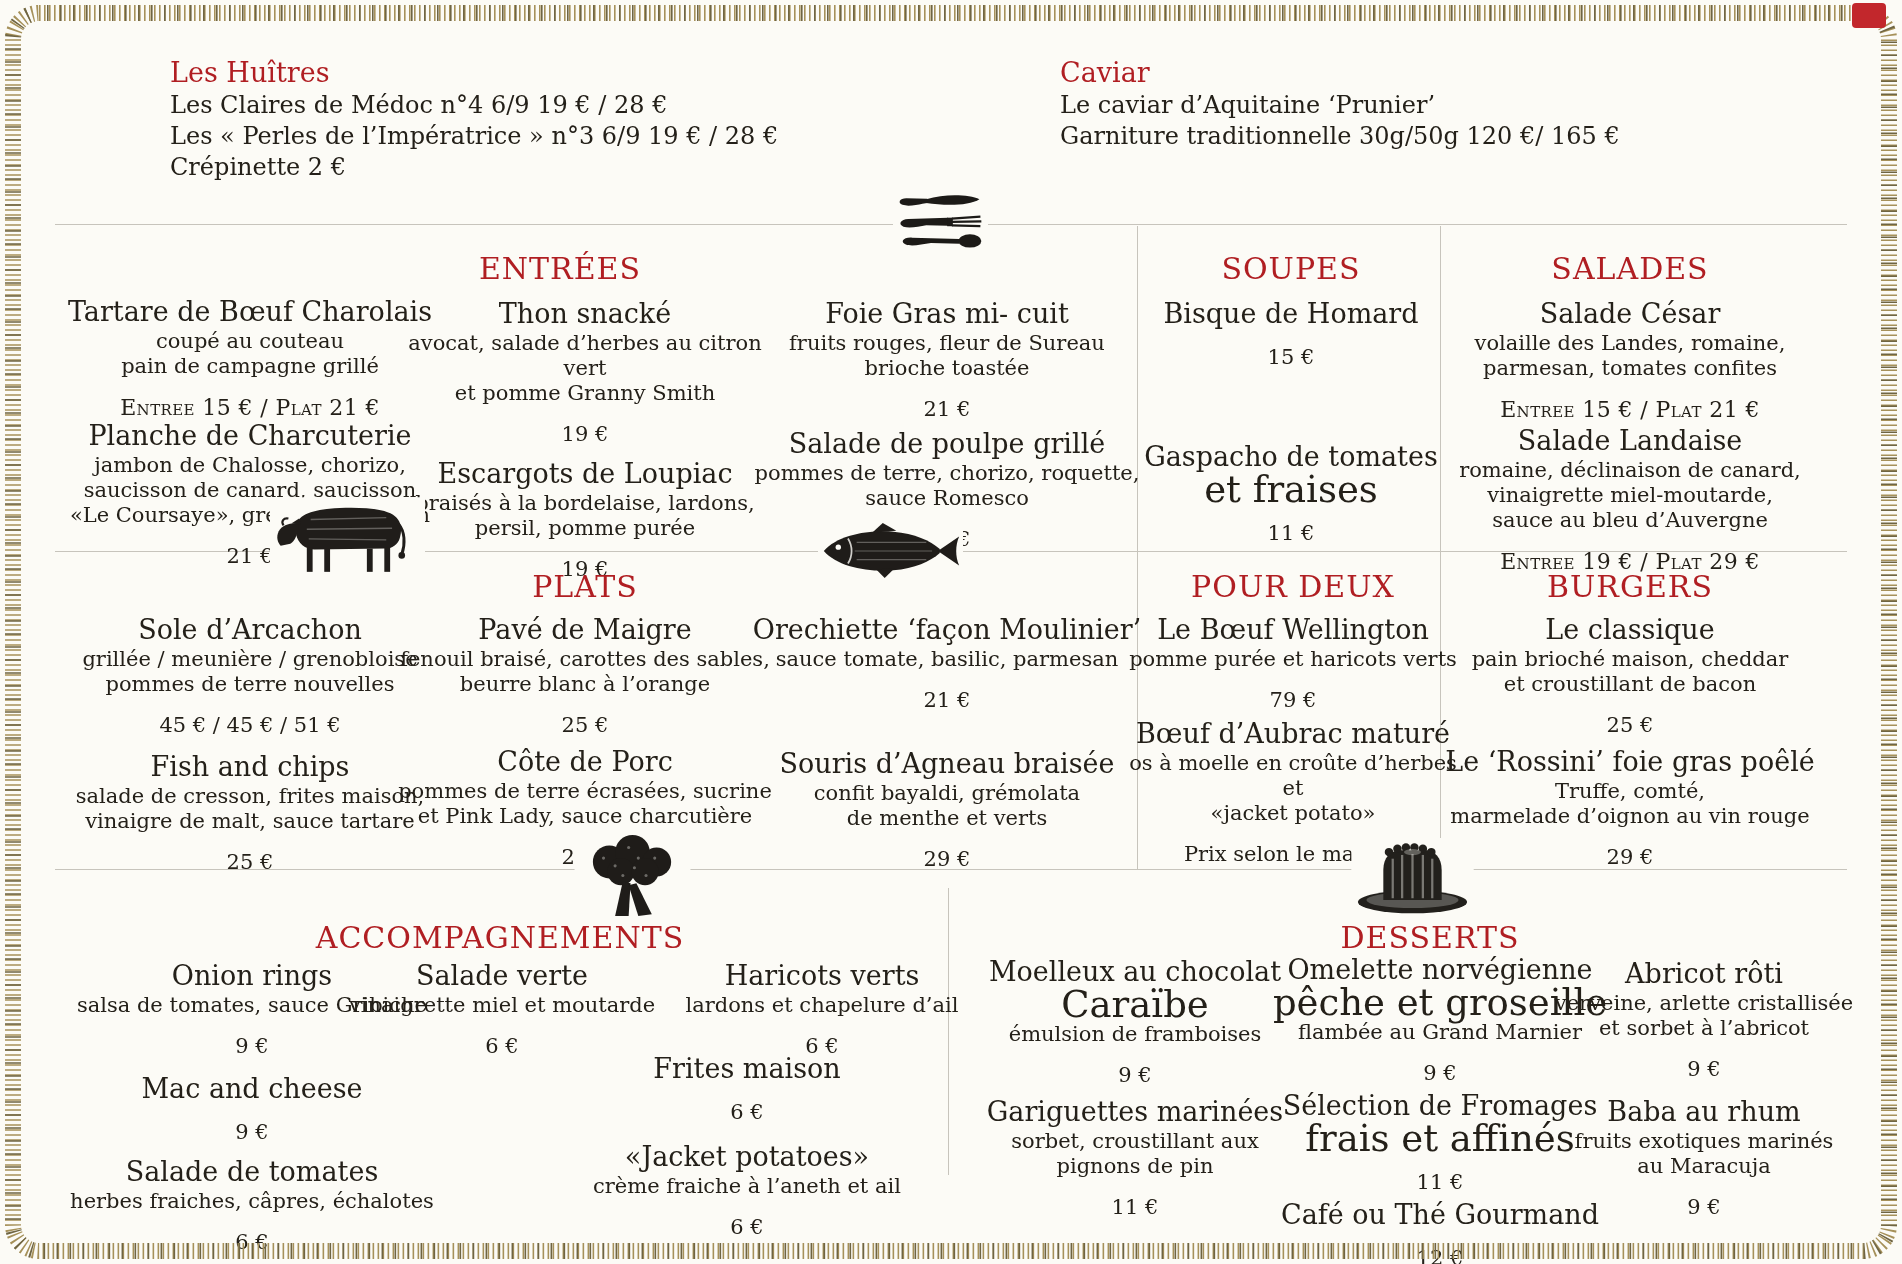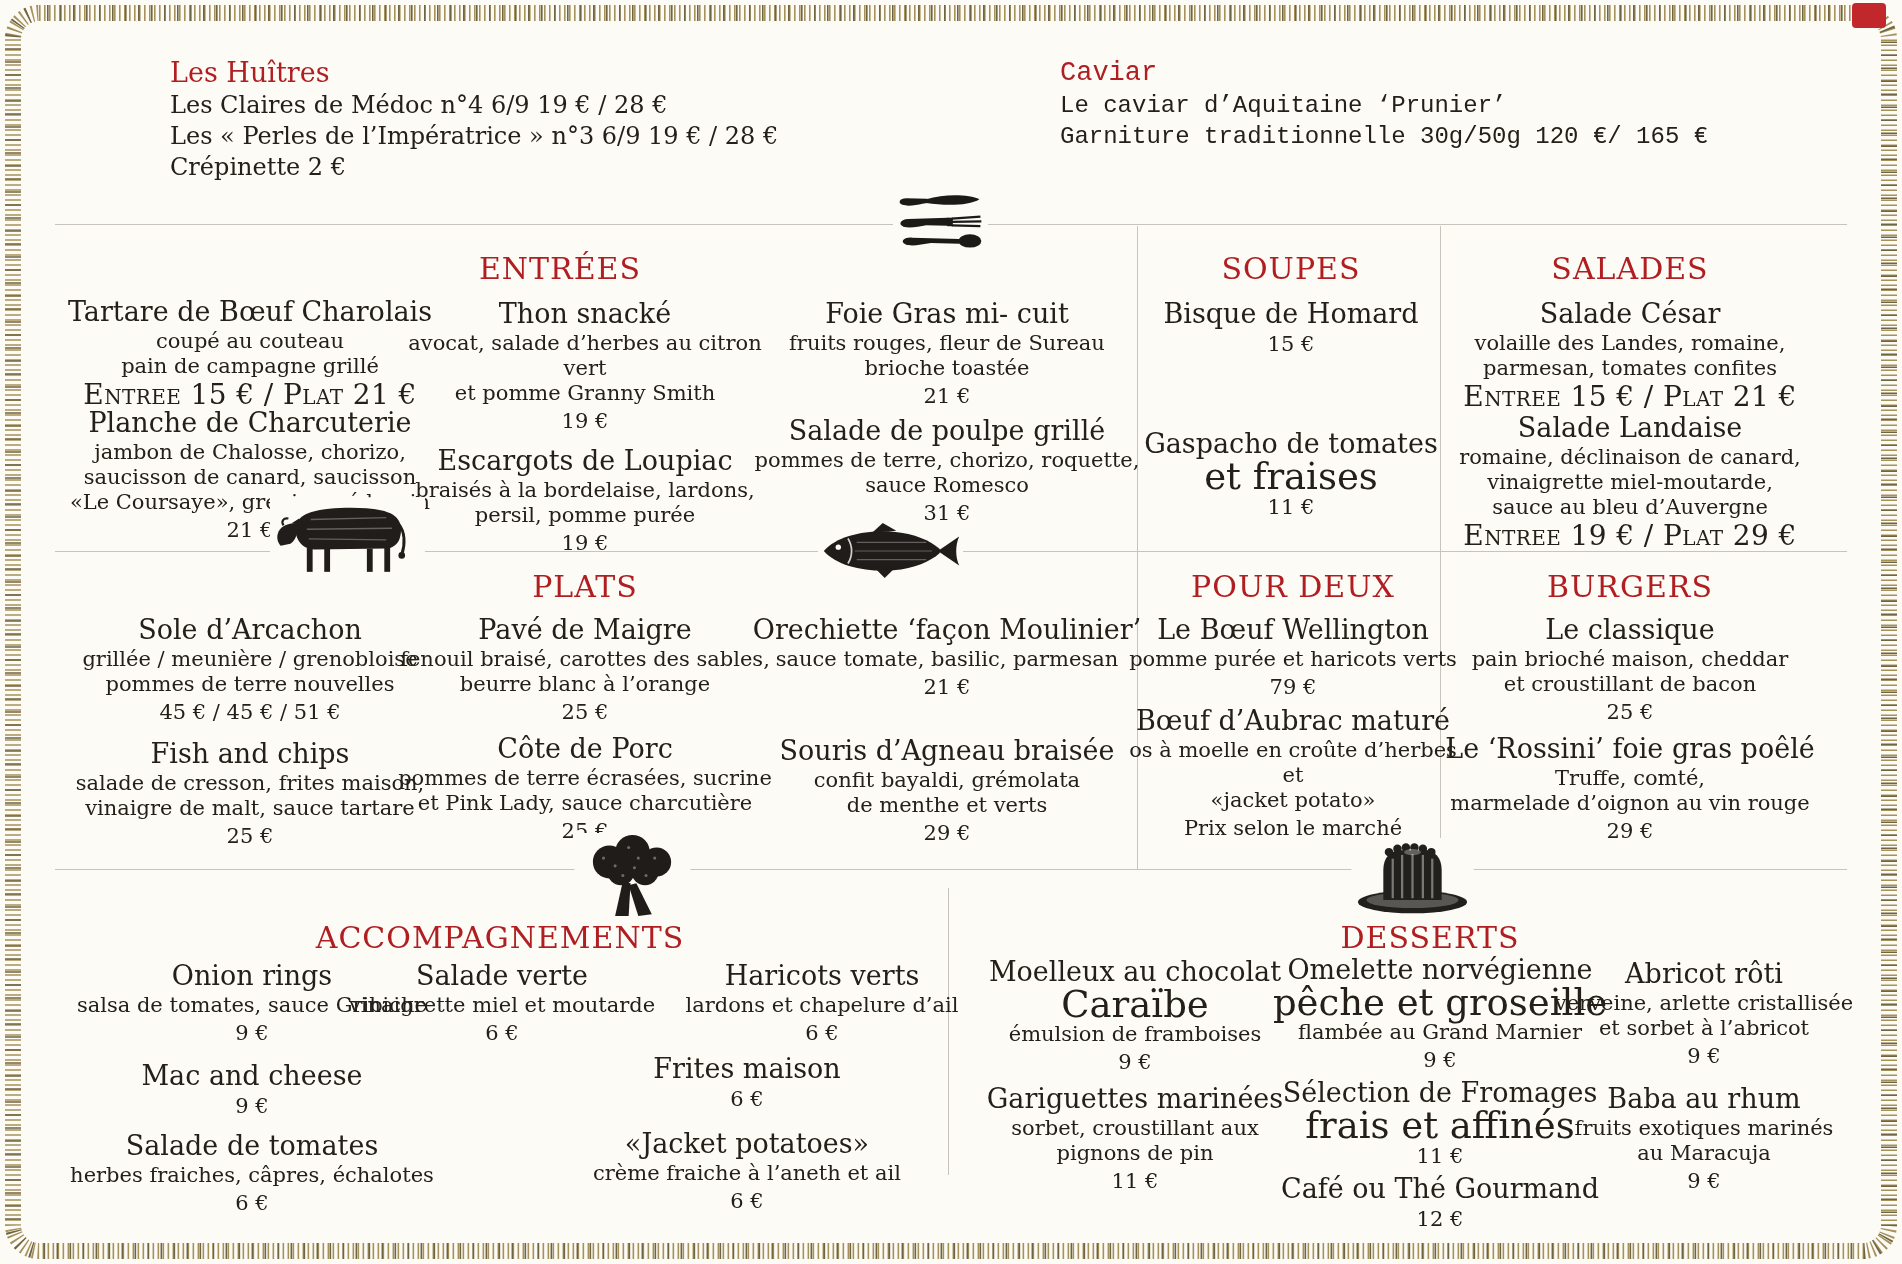--- a/index.html
+++ b/index.html
@@ -17,22 +17,22 @@
   .hdr{position:absolute;z-index:2;}
   .hdr-title{font-size:27px;line-height:34px;color:var(--red);}
   .hdr-line{font-size:24px;line-height:31px;}
   .hdr-line:first-of-type{margin-top:6px;}
   .section-title{position:absolute;text-align:center;font-size:30px;line-height:34px;color:var(--red);letter-spacing:1px;z-index:2;}
   .col{position:absolute;display:flex;flex-direction:column;align-items:center;text-align:center;z-index:2;}
   .item{width:100%;}
   .item-name{font-size:27px;line-height:31px;margin-bottom:2px;}
   .item-name2{font-size:37px;line-height:31px;margin-bottom:2px;}
   .item-desc{font-size:21px;line-height:25px;}
-  .item-price{font-size:21px;line-height:25px;margin-top:3px;}
-  .sc{font-variant:small-caps;font-size:28px;letter-spacing:.4px;}
+  .item-price{font-size:21px;line-height:25px;margin-top:16px;}
+  .sc{font-variant:small-caps;font-size:22px;letter-spacing:.4px;}
   .illus{position:absolute;z-index:3;}
 </style>
 </head>
 <body>
 
 <div class="menu">
 
   <svg class="border-svg" width="1902" height="1264" viewBox="0 0 1902 1264">
     <rect class="stitch1" x="13" y="13" width="1876" height="1238" rx="26" fill="none" stroke-width="16" stroke-dasharray="1.6,3.4"></rect>
     <rect class="stitch2" x="13" y="13" width="1876" height="1238" rx="26" fill="none" stroke-width="16" stroke-dasharray="1.6,11.4" stroke-dashoffset="5"></rect>
@@ -46,21 +46,21 @@
   <div class="vline" style="left:1440px;top:226px;height:643px;"></div>
   <div class="vline" style="left:948px;top:888px;height:287px;"></div>
 
   <div class="hdr" style="left:170px;top:56px;width:830px;">
     <div class="hdr-title">Les Huîtres</div>
     <div class="hdr-line">Les Claires de Médoc n°4  6/9    19 € / 28 €</div>
     <div class="hdr-line">Les «  Perles de l’Impératrice  » n°3  6/9    19 € / 28 €</div>
     <div class="hdr-line">Crépinette 2 €</div>
   </div>
 
-  <div class="hdr" style="left:1060px;top:56px;width:760px;font-family:Liberation Mono, monospace;">
+  <div class="hdr" style="left:1060px;top:56px;width:760px;">
     <div class="hdr-title">Caviar</div>
     <div class="hdr-line">Le caviar d’Aquitaine ‘Prunier’</div>
     <div class="hdr-line">Garniture traditionnelle 30g/50g  120 €/ 165 €</div>
   </div>
 
   <div class="section-title" style="left:395px;top:252px;width:330px;">ENTRÉES</div>
   <div class="section-title" style="left:1126px;top:252px;width:330px;">SOUPES</div>
   <div class="section-title" style="left:1465px;top:252px;width:330px;">SALADES</div>
 
   <div class="col" style="left:50px;top:296px;width:400px;">

